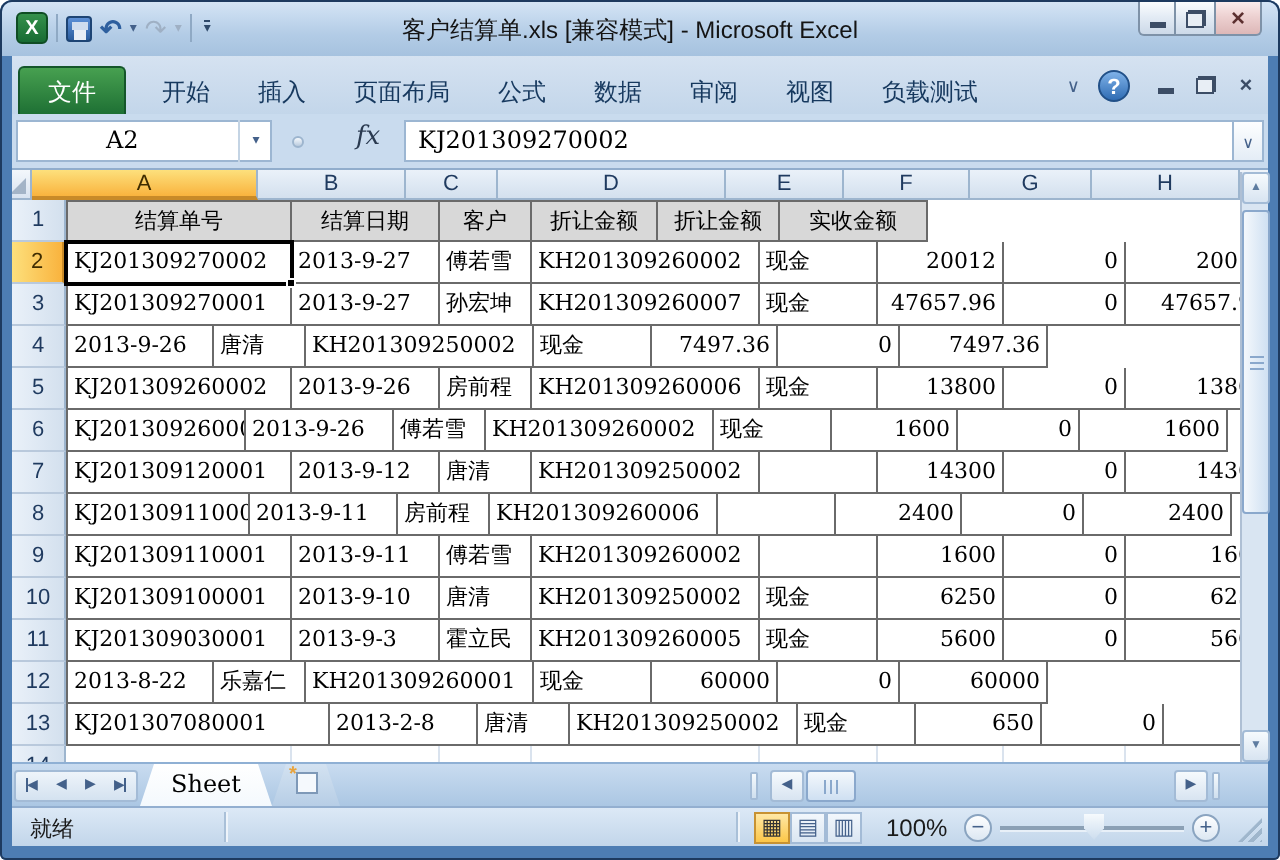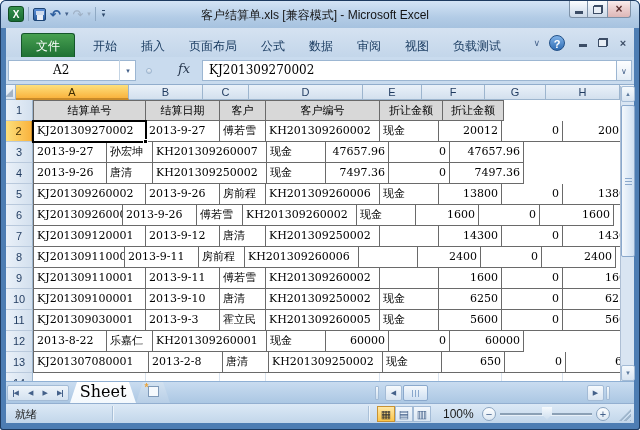--- a/index.html
+++ b/index.html
@@ -34,21 +34,21 @@
   .wbtn.cls{width:24px;border-radius:0 0 3px 0;background:linear-gradient(#fbecec,#edd1d1 45%,#ddb7b7);}
   .g-min{width:8px;height:3px;background:#3c4d66;margin-top:6px;}
   .g-restore{position:relative;width:10px;height:9px;}
   .g-restore:before{content:"";position:absolute;right:0;top:0;width:7px;height:6px;border:1px solid #3c4d66;}
   .g-restore:after{content:"";position:absolute;left:0;bottom:0;width:7px;height:6px;border:1px solid #3c4d66;background:#e8eef5;}
   .g-x{font-size:12px;font-weight:bold;line-height:12px;color:#5c2f2f;}
 
   
   .tabstrip{position:absolute;left:6px;top:28px;width:628px;height:30px;
     background:linear-gradient(#d5e2f1,#c3d6ea);border-bottom:1px solid #93afd0;
-    display:flex;align-items:flex-end;padding-left:15px;}
+    display:flex;align-items:flex-end;padding-left:3px;}
   .filetab{height:24px;line-height:24px;padding:0 14px;margin-right:6px;color:#fff;font-size:12px;
     background:linear-gradient(#47a050,#1e7034);border:1px solid #14562a;border-bottom:none;
     border-radius:3px 3px 0 0;}
   .rtab{height:22px;line-height:22px;padding:0 12px;font-size:12px;color:#16385e;white-space:nowrap;}
   .ribright{position:absolute;right:4px;top:0;height:29px;display:flex;align-items:center;gap:9px;}
   .collapse{font-size:9px;color:#44618a;}
   .helpbtn{width:16px;height:16px;border-radius:50%;background:linear-gradient(#7fb2e8,#2f6cb3);
     color:#fff;font-size:11px;font-weight:bold;text-align:center;line-height:16px;border:1px solid #215088;}
   .mini{display:flex;gap:6px;align-items:center;margin-left:2px;}
   .mbtn{color:#3c4d66;display:flex;align-items:center;justify-content:center;width:14px;height:14px;}
@@ -114,21 +114,21 @@
 
   
   .tabbar{position:absolute;left:6px;top:381px;width:628px;height:22px;
     background:linear-gradient(#c9dcf0,#abc7e3);border-top:1px solid #8fb0d4;}
   .navgrp{position:absolute;left:1px;top:3px;width:62px;height:16px;background:linear-gradient(#eef4fa,#d4e2f0);
     border:1px solid #a3bbd6;border-radius:2px;display:flex;align-items:center;justify-content:space-around;}
   .nav{font-size:7px;color:#44618a;line-height:8px;}
   .nav .bar{display:inline-block;width:1px;height:7px;background:#44618a;vertical-align:middle;}
   .stab{position:absolute;left:64px;top:0;width:66px;height:21px;background:linear-gradient(#ffffff,#f4f9fd);
     clip-path:polygon(7px 0,calc(100% - 7px) 0,100% 100%,0 100%);
-    font-family:"DejaVu Serif",serif;font-size:16px;color:#000;text-align:center;line-height:20px;}
+    font-family:"DejaVu Serif",serif;font-size:12px;color:#000;text-align:center;line-height:20px;}
   .instab{position:absolute;left:130px;top:0;width:34px;height:21px;background:linear-gradient(#d3e2f1,#b7cee6);
     clip-path:polygon(7px 0,calc(100% - 7px) 0,100% 100%,0 100%);text-align:center;}
   .insicon{display:inline-block;margin-top:4px;width:11px;height:11px;background:#f5f9fd;
     border:1px solid #7e99b8;position:relative;}
   .insicon .star{position:absolute;left:-4px;top:-5px;color:#e8a33d;font-size:10px;font-weight:bold;}
   .hsplit{position:absolute;top:4px;width:4px;height:14px;background:linear-gradient(#f6fafd,#cfdfee);
     border:1px solid #a3bbd6;border-radius:1px;}
   .hs1{left:369px;}
   .hs2{left:600px;}
   .hbtn{position:absolute;top:3px;width:17px;height:16px;background:linear-gradient(#f6fafd,#d8e4f1);
@@ -253,37 +253,38 @@
           <div class="ch" style="width:59px">E</div>
           <div class="ch" style="width:63px">F</div>
           <div class="ch" style="width:61px">G</div>
           <div class="ch" style="width:74px">H</div>
         </div>
         <div class="grow">
           <div class="rh">1</div>
           <div class="cell th" style="width:113px">结算单号</div>
           <div class="cell th" style="width:74px">结算日期</div>
           <div class="cell th" style="width:46px">客户</div>
-          <div class="cell th" style="width:114px">客户编号</div>
           <div class="cell th" style="width:63px">折让金额</div>
           <div class="cell th" style="width:61px">折让金额</div>
+          <div class="cell th" style="width:74px">实收金额</div>
         </div>
         <div class="grow">
           <div class="rh rhsel">2</div>
           <div class="cell" style="width:113px">KJ201309270002</div>
           <div class="cell" style="width:74px">2013-9-27</div>
           <div class="cell" style="width:46px">傅若雪</div>
           <div class="cell" style="width:114px">KH201309260002</div>
           <div class="cell" style="width:59px">现金</div>
           <div class="cell num" style="width:63px">20012</div>
           <div class="cell num" style="width:61px">0</div>
           <div class="cell num" style="width:74px">20012</div>
         </div>
         <div class="grow">
           <div class="rh">3</div>
+          <div class="cell" style="width:113px">KJ201309270001</div>
           <div class="cell" style="width:74px">2013-9-27</div>
           <div class="cell" style="width:46px">孙宏坤</div>
           <div class="cell" style="width:114px">KH201309260007</div>
           <div class="cell" style="width:59px">现金</div>
           <div class="cell num" style="width:63px">47657.96</div>
           <div class="cell num" style="width:61px">0</div>
           <div class="cell num" style="width:74px">47657.96</div>
         </div>
         <div class="grow">
           <div class="rh">4</div>
@@ -377,21 +378,21 @@
           <div class="cell" style="width:74px">2013-8-22</div>
           <div class="cell" style="width:46px">乐嘉仁</div>
           <div class="cell" style="width:114px">KH201309260001</div>
           <div class="cell" style="width:59px">现金</div>
           <div class="cell num" style="width:63px">60000</div>
           <div class="cell num" style="width:61px">0</div>
           <div class="cell num" style="width:74px">60000</div>
         </div>
         <div class="grow">
           <div class="rh">13</div>
-          <div class="cell" style="width:116px">KJ201307080001</div>
+          <div class="cell" style="width:132px">KJ201307080001</div>
           <div class="cell" style="width:74px">2013-2-8</div>
           <div class="cell" style="width:46px">唐清</div>
           <div class="cell" style="width:114px">KH201309250002</div>
           <div class="cell" style="width:59px">现金</div>
           <div class="cell num" style="width:63px">650</div>
           <div class="cell num" style="width:61px">0</div>
           <div class="cell num" style="width:74px">650</div>
         </div>
         <div class="grow">
           <div class="rh">14</div>

